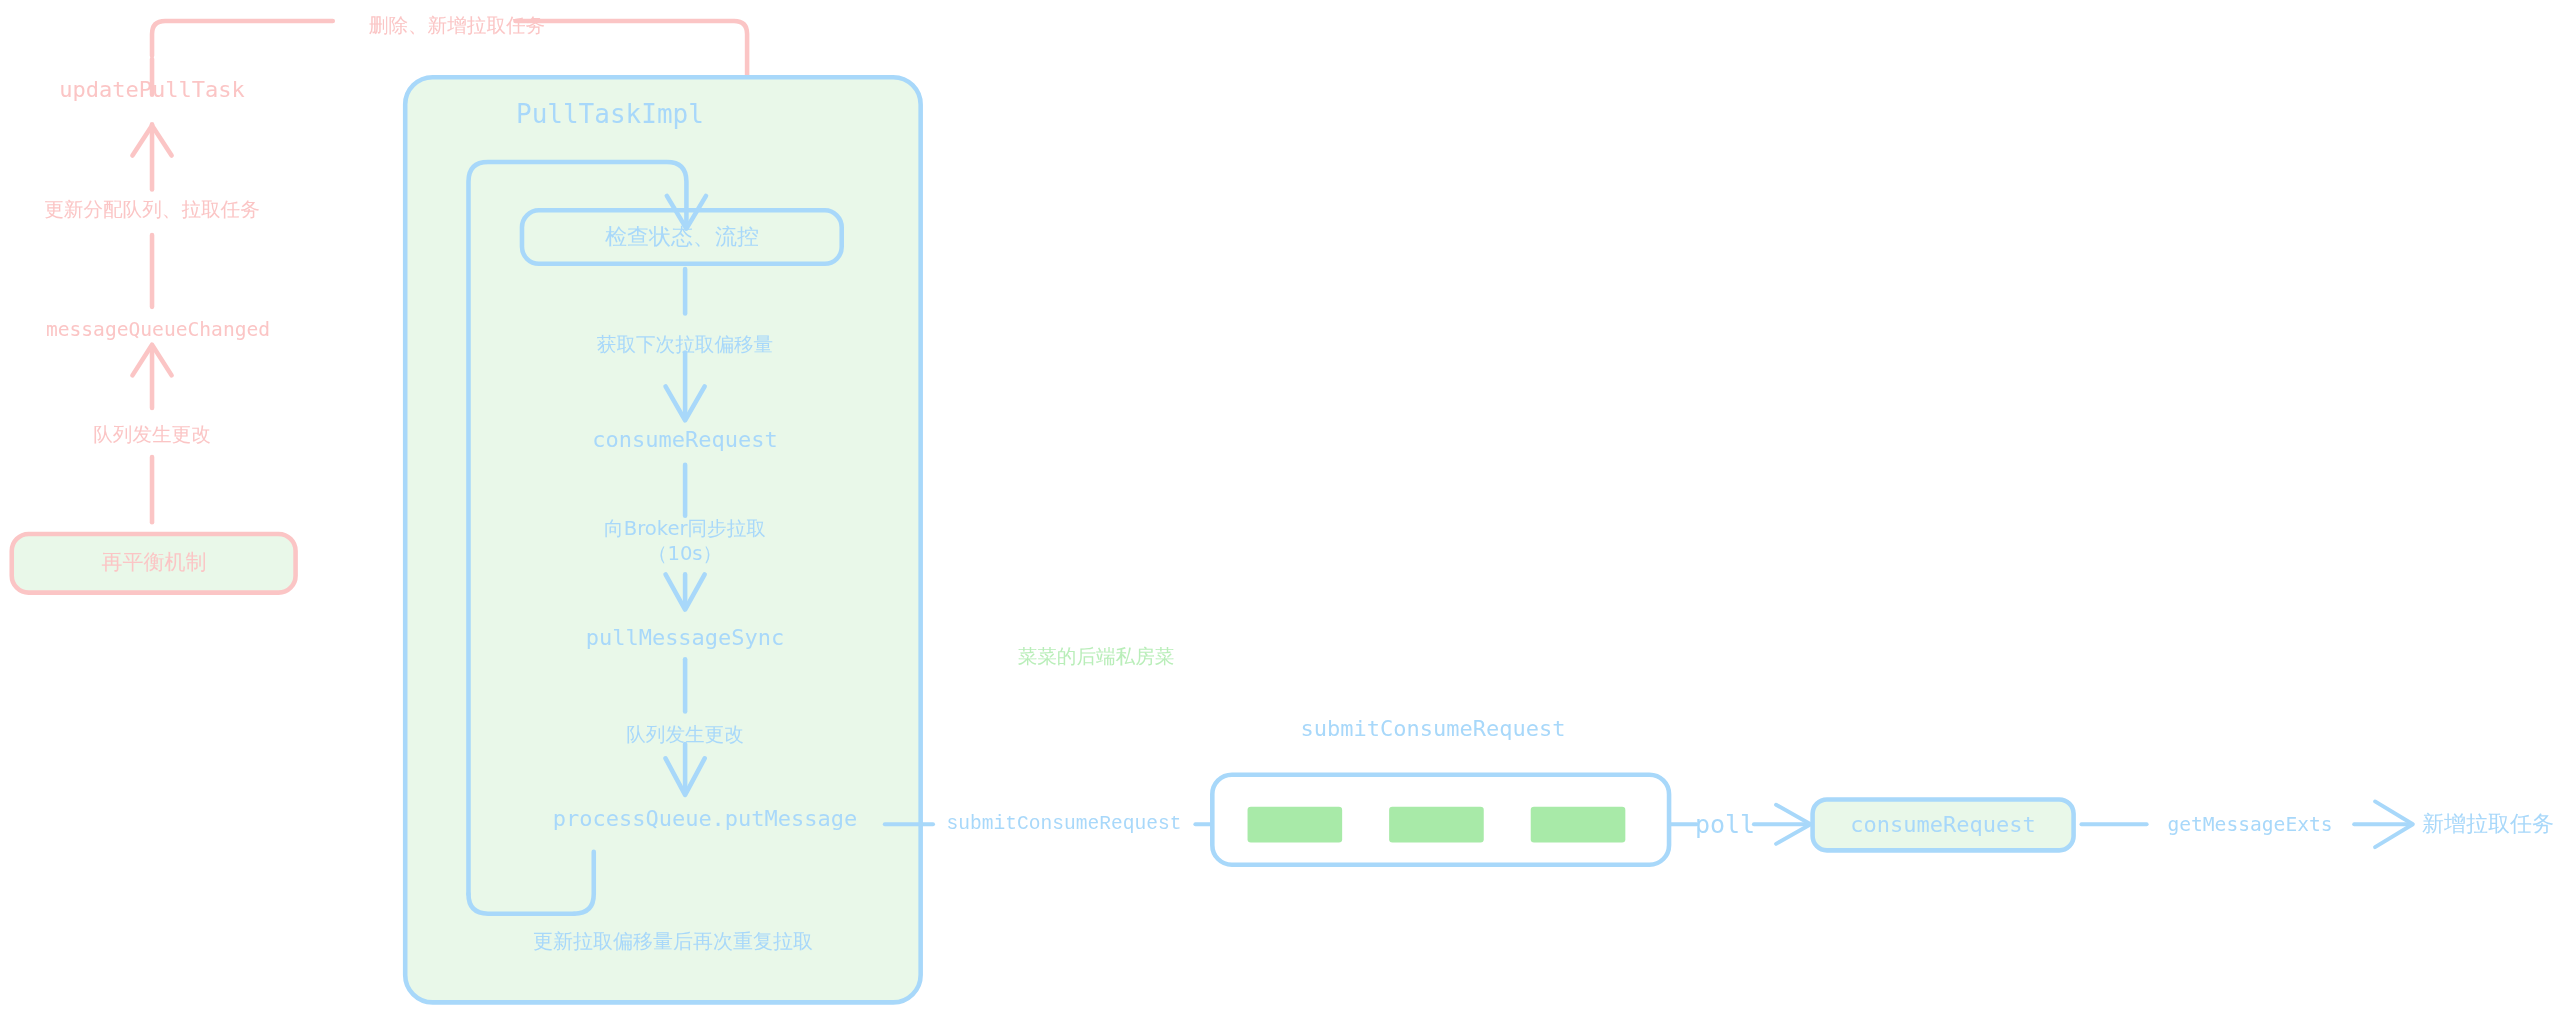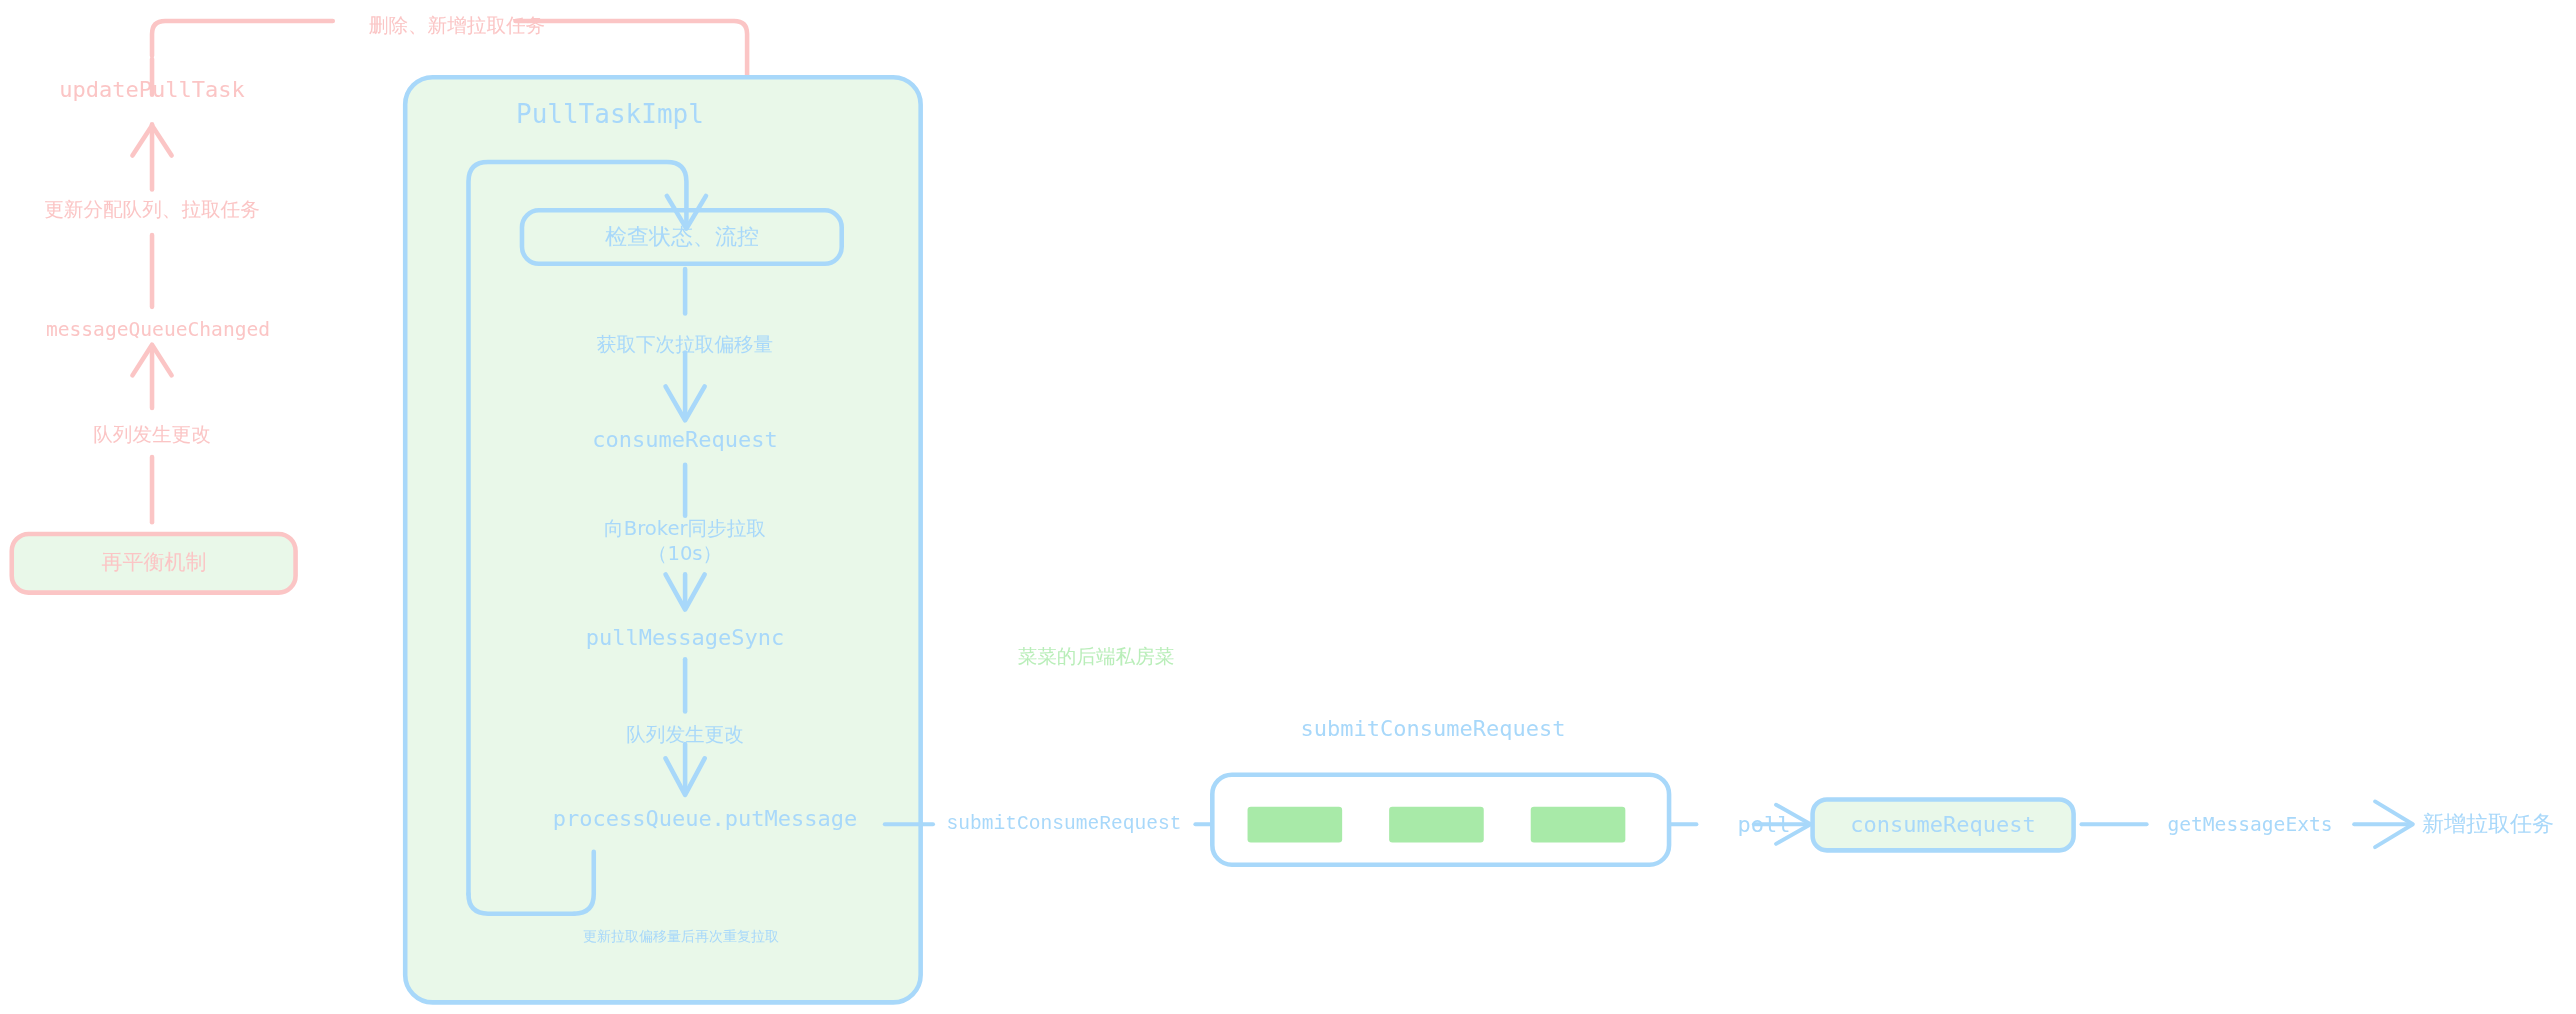--- a/index.html
+++ b/index.html
@@ -135,27 +135,27 @@
 
 <div class="lbl sans blue ctr" style="left:685px;top:517px;font-size:19.6px;line-height:1.18;text-align:center;">向Broker同步拉取</div>
 <div class="lbl sans blue ctr" style="left:685px;top:540px;font-size:19.6px;">（10s）</div>
 
 <div class="lbl mono blue ctr" style="left:685px;top:625px;font-size:22px;">pullMessageSync</div>
 
 <div class="lbl sans blue ctr" style="left:685px;top:721px;font-size:19.6px;">队列发生更改</div>
 
 <div class="lbl mono blue ctr" style="left:705px;top:806px;font-size:22px;">processQueue.putMessage</div>
 
-<div class="lbl sans blue ctr" style="left:673px;top:928px;font-size:14px;margin-left:8px;">更新拉取偏移量后再次重复拉取</div>
+<div class="lbl sans blue ctr" style="left:673px;top:928px;font-size:20px;">更新拉取偏移量后再次重复拉取</div>
 
 <div class="lbl mono blue cc" style="left:1064px;top:824px;font-size:19.6px;font-family:Liberation Mono, monospace;">submitConsumeRequest</div>
 
 <div class="lbl mono blue ctr" style="left:1433px;top:716px;font-size:22px;">submitConsumeRequest</div>
 
-<div class="lbl mono blue cc" style="left:1725px;top:824px;font-size:22px;margin-left:39px;">poll</div>
+<div class="lbl mono blue cc" style="left:1725px;top:824px;font-size:25px;">poll</div>
 
 <div class="lbl mono blue cc" style="left:1943px;top:824px;font-size:22px;">consumeRequest</div>
 
 <div class="lbl mono blue cc" style="left:2250px;top:824px;font-size:19.6px;">getMessageExts</div>
 
 <div class="lbl sans blue" style="left:2422px;top:809px;font-size:22px;">新增拉取任务</div>
 
 <div class="lbl sans green ctr" style="left:1096px;top:643px;font-size:19.6px;">菜菜的后端私房菜</div>
 
 

